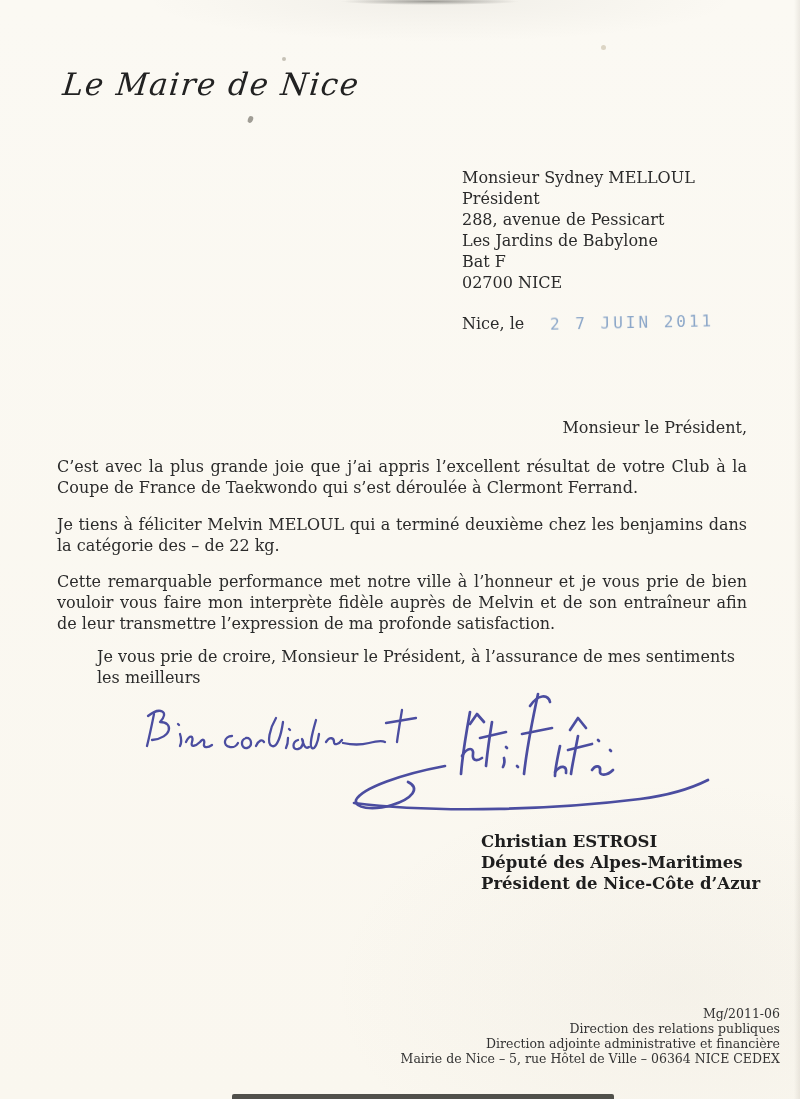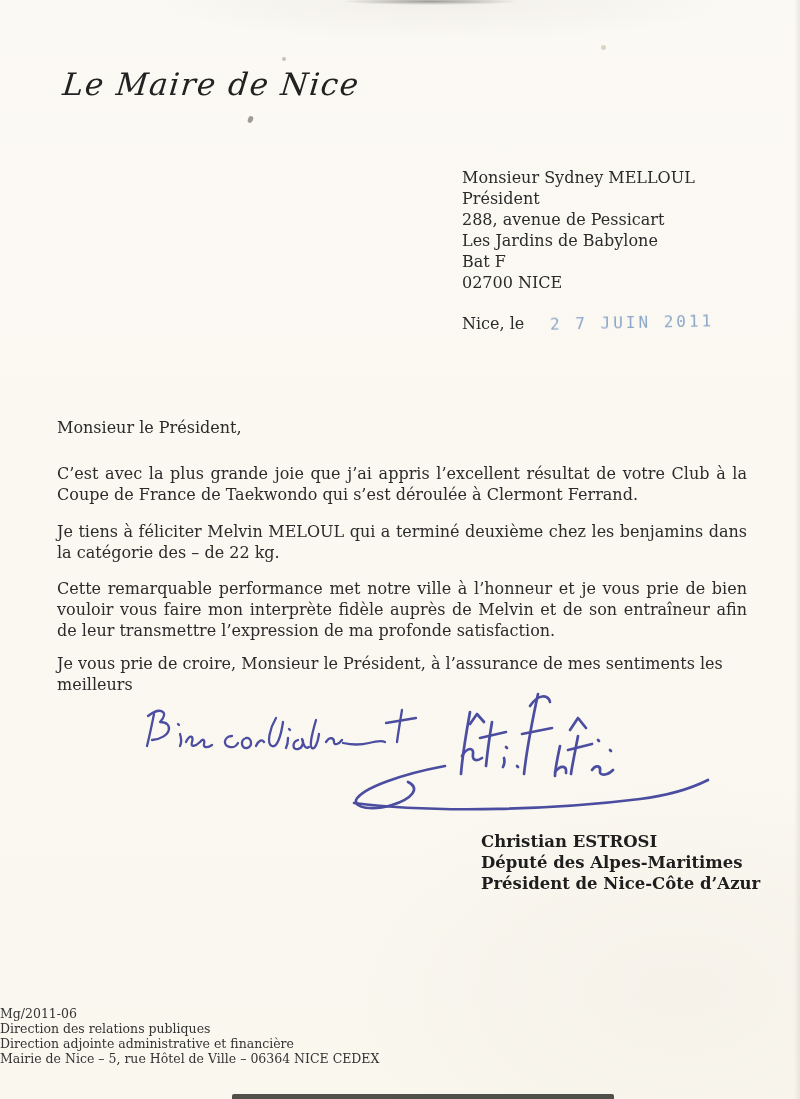--- a/index.html
+++ b/index.html
@@ -46,44 +46,44 @@
     color:var(--stamp);
     transform:rotate(-1.2deg) translateY(-1px);
     filter:blur(.4px);
     opacity:.9;
   }
   .body{
     position:absolute;left:57px;top:417px;width:690px;
     font-size:16px;line-height:21px;
   }
   .body p{margin:0;text-align:justify;}
-  .body p.salutation{text-align:left;margin-bottom:25px;}
+  .body p.salutation{text-align:right;margin-bottom:18px;}
   .mb16{margin-bottom:16px !important;}
   .mb15{margin-bottom:15px !important;}
   .mb12{margin-bottom:12px !important;}
-  .body p.closing{text-align:left;}
+  .body p.closing{text-align:left;margin-left:40px;}
   .handwriting{
     position:absolute;left:140px;top:676px;
   }
   .handwriting path{
     fill:none;
     stroke:var(--ink);
     stroke-linecap:round;
     stroke-linejoin:round;
   }
   .hw{stroke-width:2.3px;}
   .sig{stroke-width:2.7px;}
   .signatory{
     position:absolute;left:481px;top:831px;
     font-size:16.5px;line-height:21px;font-weight:bold;
     color:#1e1e1e;
   }
   .footer{
     position:absolute;left:0;right:20px;top:1006px;
-    text-align:left;
+    text-align:right;
     font-size:12.5px;line-height:15px;
     color:#333;
   }
   .smudge-top{
     position:absolute;left:340px;top:-2px;width:180px;height:7px;
     background:radial-gradient(ellipse at center, rgba(55,55,50,.45), transparent 70%);
   }
   .speck1{position:absolute;left:248px;top:116px;width:5px;height:7px;border-radius:50% 50% 60% 40%;background:rgba(70,65,55,.5);transform:rotate(20deg);}
   .speck2{position:absolute;left:282px;top:57px;width:4px;height:4px;border-radius:50%;background:rgba(100,90,70,.35);}
   .speck3{position:absolute;left:601px;top:45px;width:5px;height:5px;border-radius:50%;background:rgba(150,130,90,.3);}

